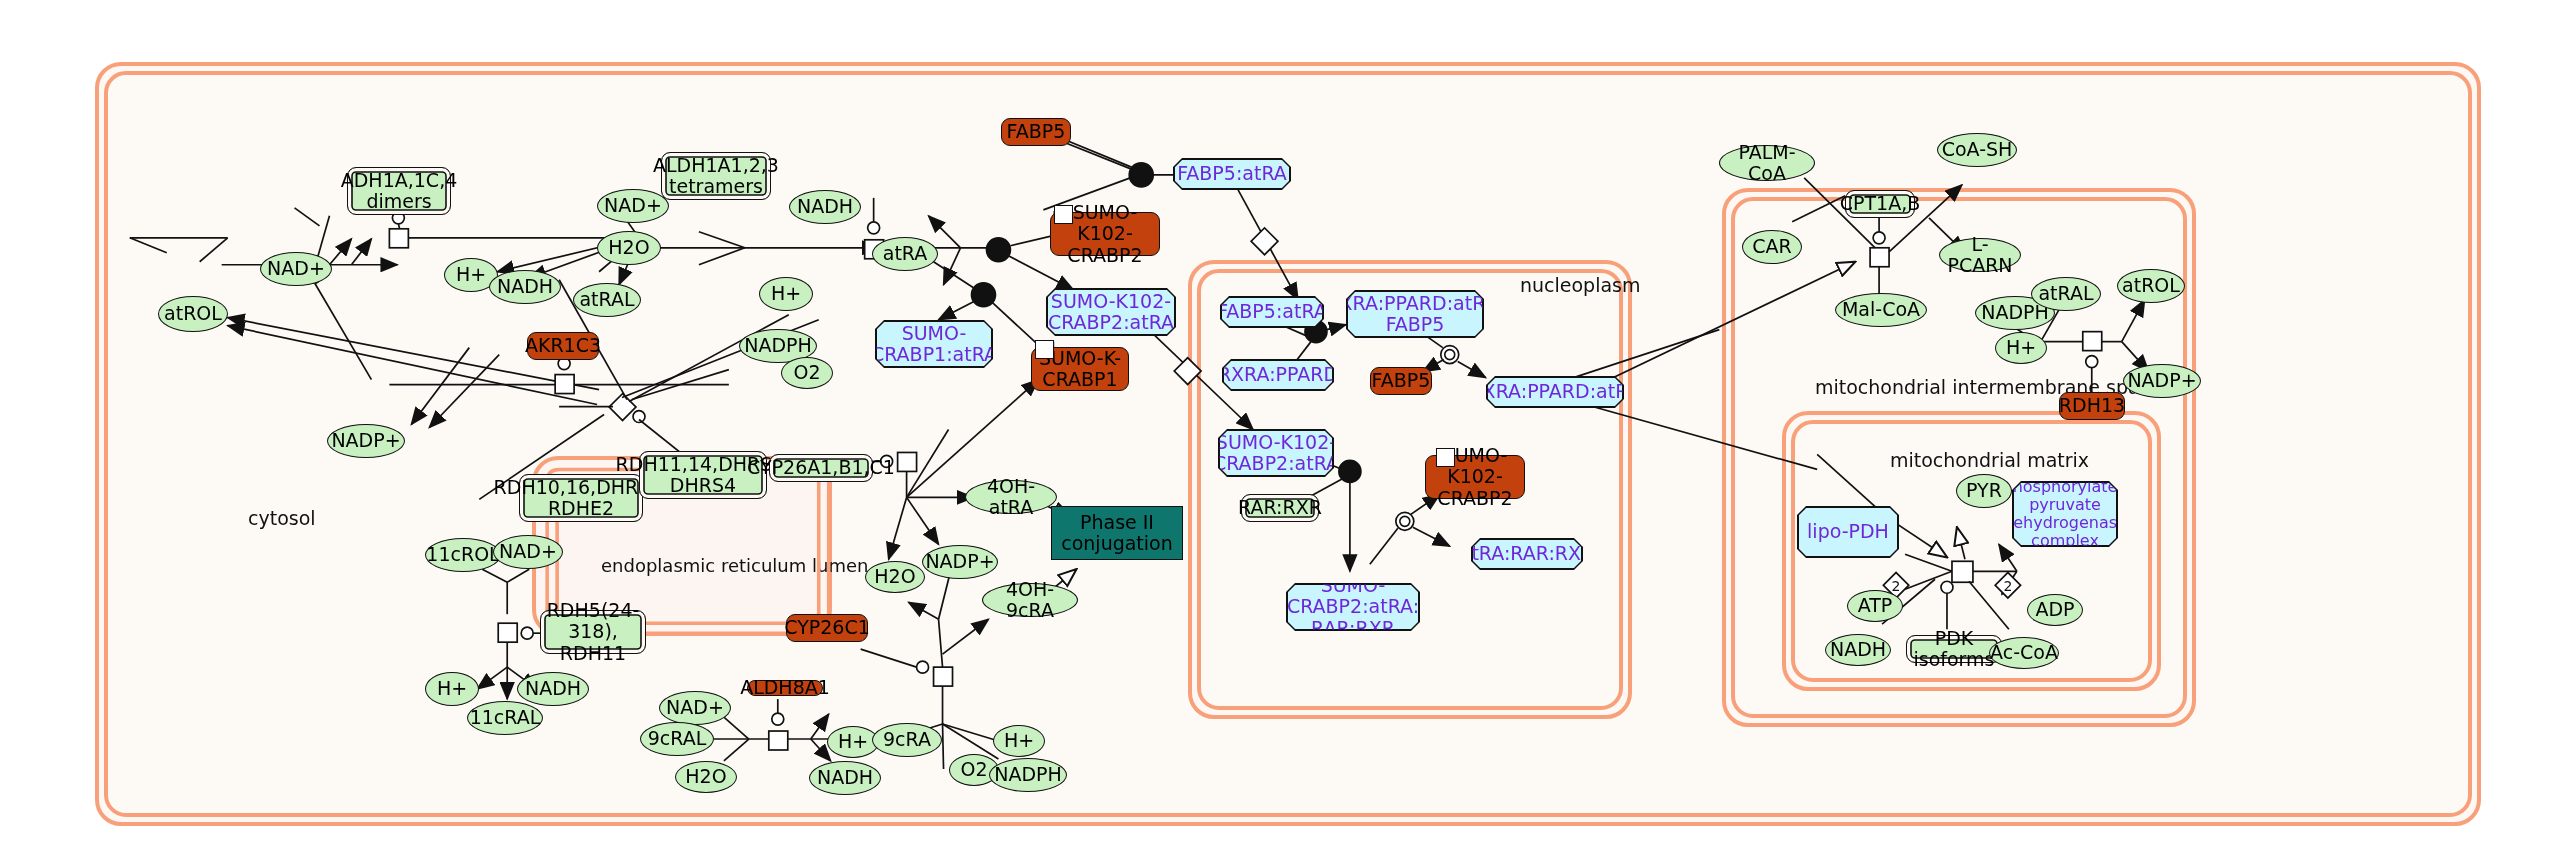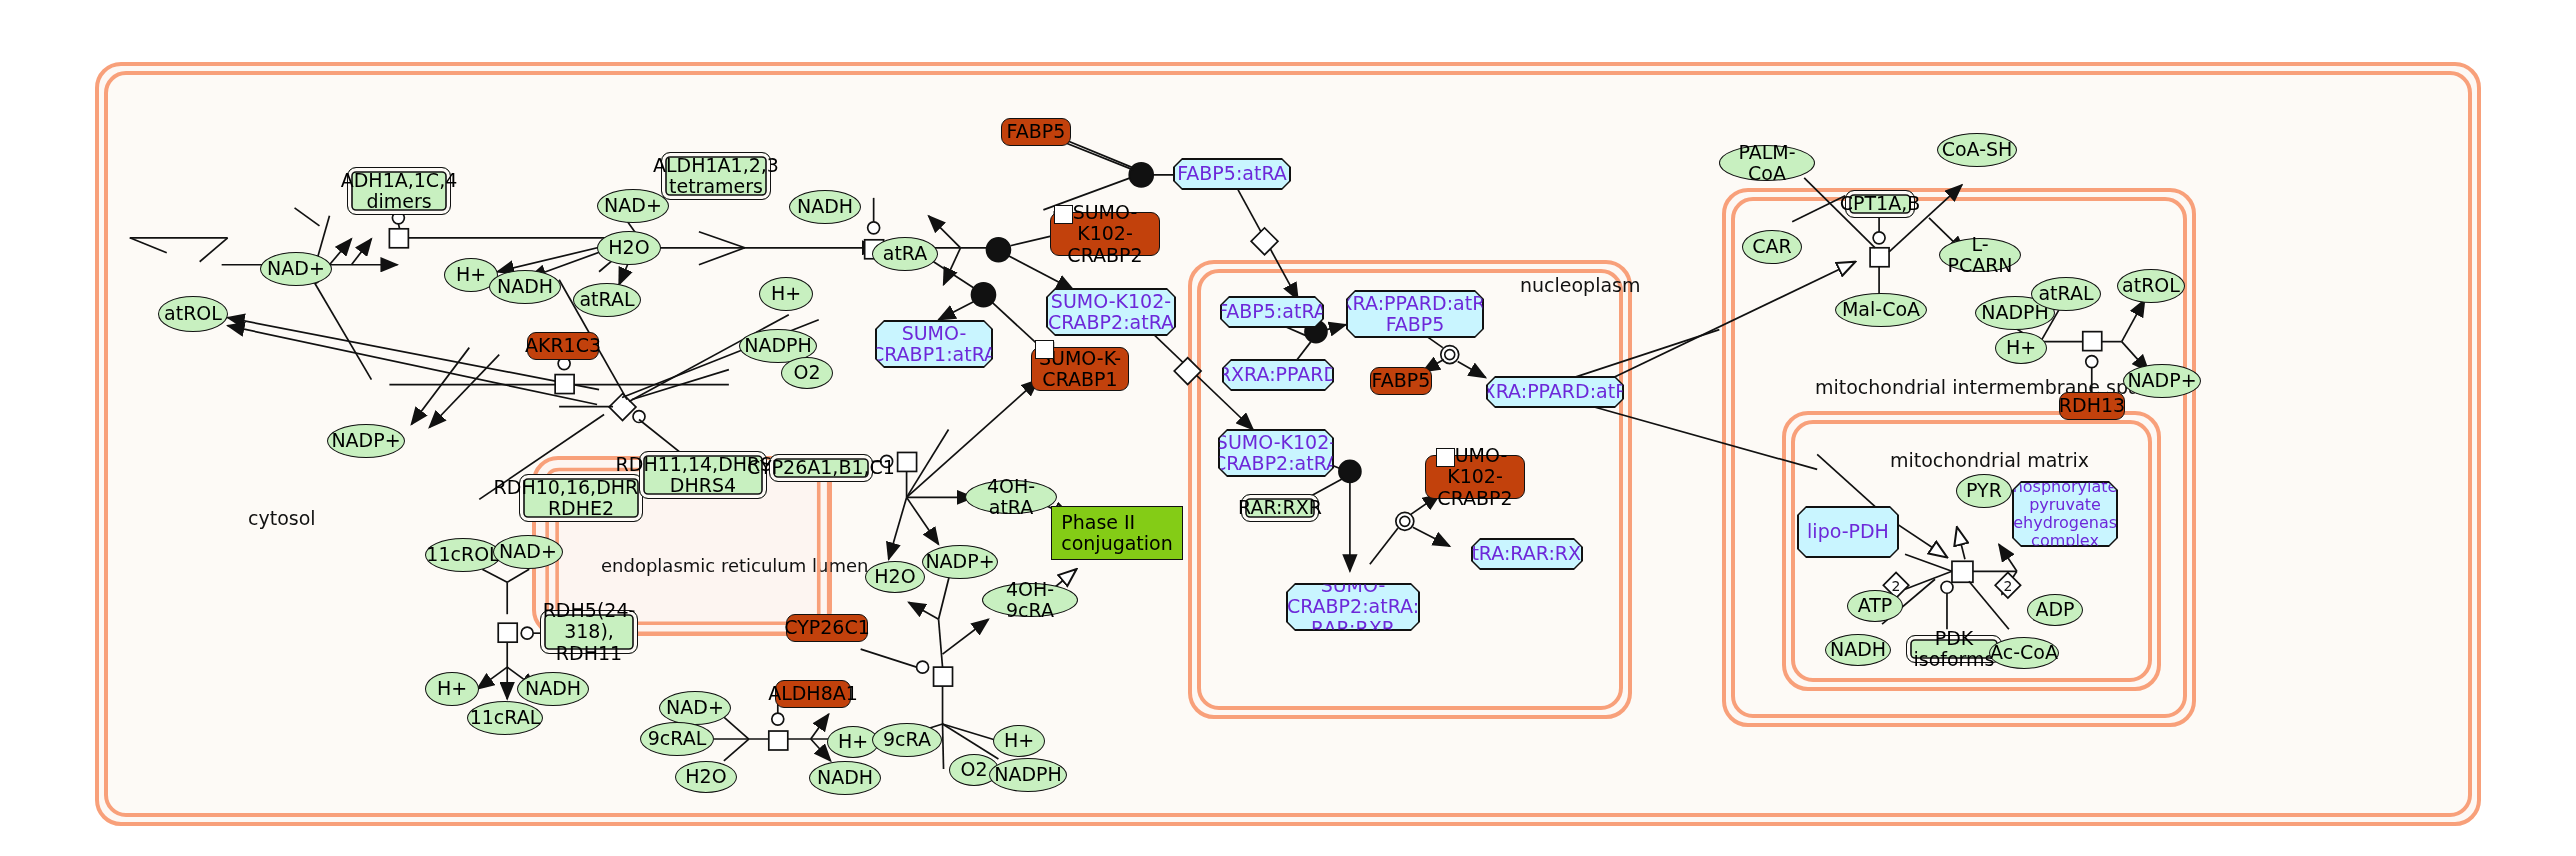--- a/index.html
+++ b/index.html
@@ -26,22 +26,22 @@
   .complex-wrap .cbg{position:absolute;inset:0;background:#111;
       clip-path:polygon(9px 0,calc(100% - 9px) 0,100% 9px,100% calc(100% - 9px),
         calc(100% - 9px) 100%,9px 100%,0 calc(100% - 9px),0 9px);}
   .complex-wrap .cfg{position:absolute;left:1.6px;top:1.6px;right:1.6px;bottom:1.6px;
       background:#c9f5ff;display:flex;align-items:center;justify-content:center;
       text-align:center;font-size:19px;line-height:1.12;color:#6d28d9;
       clip-path:polygon(8px 0,calc(100% - 8px) 0,100% 8px,100% calc(100% - 8px),
         calc(100% - 8px) 100%,8px 100%,0 calc(100% - 8px),0 8px);}
   .submap{position:absolute;border:1.6px solid #111;background:#c8f0c0;z-index:5;
       display:flex;align-items:center;justify-content:center;}
-  .submap .sm-in{border:1.6px solid #111;background:#84cc16;padding:5px 9px;
-      font-size:19px;line-height:1.12;text-align:left;color:#000;}
+  .submap .sm-in{border:1.6px solid #111;background:#0f766e;padding:5px 9px;
+      font-size:19px;line-height:1.12;text-align:center;color:#000;}
   .tag{position:absolute;z-index:6;border:1.6px solid #111;background:#fff;}
 </style>
 </head>
 <body>
 
 <div id="canvas">
 
   <div class="compartment" style="left:95px;top:62px;width:2386px;height:764px;">
     <div class="inner"></div>
   </div>
@@ -350,21 +350,21 @@
   <div class="node simple" style="left:425px;top:538px;width:76px;height:34px;">11cROL</div>
 
   <div class="node simple" style="left:493px;top:535px;width:70px;height:34px;">NAD+</div>
 
   <div class="node simple" style="left:425px;top:672px;width:54px;height:34px;">H+</div>
 
   <div class="node simple" style="left:517px;top:672px;width:72px;height:34px;">NADH</div>
 
   <div class="node simple" style="left:467px;top:701px;width:76px;height:34px;">11cRAL</div>
 
-  <div class="node macro" style="left:747px;top:680px;width:76px;height:28px;margin-left:28px;">ALDH8A1</div>
+  <div class="node macro" style="left:747px;top:680px;width:76px;height:16px;">ALDH8A1</div>
 
   <div class="node simple" style="left:659px;top:691px;width:72px;height:34px;">NAD+</div>
 
   <div class="node simple" style="left:640px;top:722px;width:74px;height:34px;">9cRAL</div>
 
   <div class="node simple" style="left:675px;top:761px;width:62px;height:32px;">H2O</div>
 
   <div class="node simple" style="left:827px;top:726px;width:52px;height:32px;">H+</div>
 
   <div class="node simple" style="left:809px;top:761px;width:72px;height:34px;">NADH</div>
@@ -388,21 +388,21 @@
   <div class="node macro-ms" style="left:1845px;top:190px;width:70px;height:28px;">CPT1A,B</div>
 
   <div class="node simple" style="left:1835px;top:293px;width:92px;height:34px;">Mal-CoA</div>
 
   <div class="node macro-ms" style="left:519px;top:474px;width:124px;height:48px;">RDH10,16,DHRS9, RDHE2</div>
 
   <div class="node macro-ms" style="left:639px;top:451px;width:128px;height:48px;">RDH11,14,DHRS3, DHRS4</div>
 
   <div class="node macro-ms" style="left:769px;top:454px;width:104px;height:28px;">CYP26A1,B1,C1</div>
 
-  <div class="node macro-ms" style="left:540px;top:610px;width:98px;height:44px;">RDH5(24-318), RDH11</div>
+  <div class="node macro-ms" style="left:540px;top:610px;width:106px;height:44px;">RDH5(24-318), RDH11</div>
 
   <div class="node macro" style="left:786px;top:614px;width:82px;height:28px;">CYP26C1</div>
 
   <div class="complex-wrap" style="left:1220px;top:296px;width:104px;height:32px;">
     <div class="cbg"></div>
       <div class="cfg">FABP5:atRA</div>
   </div>
 
   <div class="complex-wrap" style="left:1222px;top:359px;width:112px;height:32px;">
     <div class="cbg"></div>

